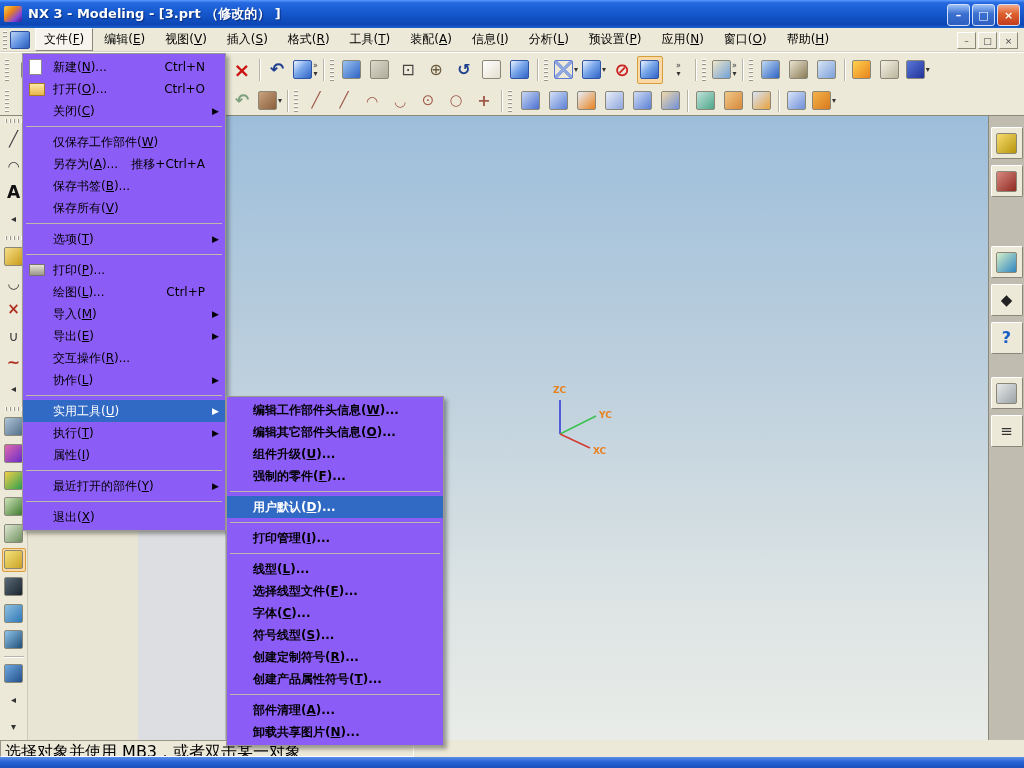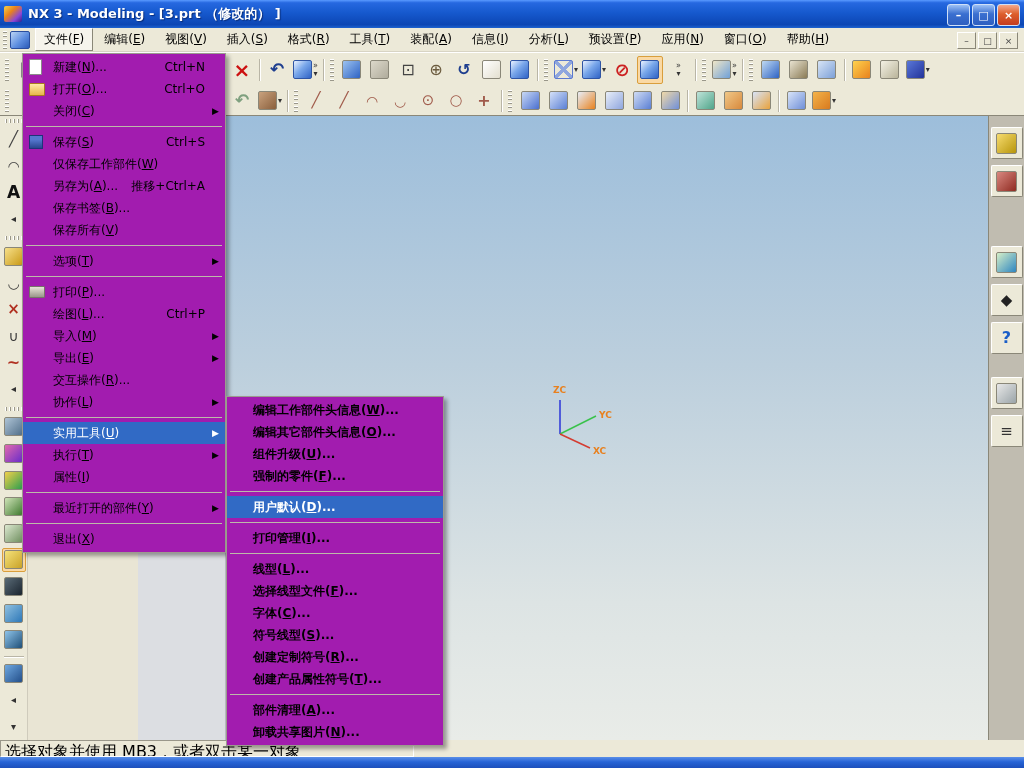--- a/index.html
+++ b/index.html
@@ -71,21 +71,21 @@
     border-color:#fff #8a8778 #8a8778 #fff;margin:3px 0;border-radius:2px;}
   .right-strip .sw{width:19px;height:19px;}
   
   .statusbar{position:absolute;left:0;top:740px;width:1024px;height:17px;background:#ECE9D8;z-index:10;}
   .statuscell{position:absolute;left:0;top:0;width:414px;height:17px;box-sizing:border-box;
     border:1px solid;border-color:#9a978a #fff #fff #9a978a;padding:1px 4px;font-size:16px;
     white-space:nowrap;overflow:hidden;}
   .bottom-strip{position:absolute;left:0;top:757px;width:1024px;height:11px;z-index:60;
     background:linear-gradient(180deg,#5A8FE8 0%,#2663D6 45%,#1C4FBB 100%);}
   
-  .popup{position:absolute;background:#a21caf;border:1px solid #9C9A8E;
+  .popup{position:absolute;background:#8b5cf6;border:1px solid #9C9A8E;
     box-shadow:3px 3px 4px rgba(0,0,0,0.35);z-index:40;padding:2px 0;box-sizing:border-box;}
   #file-menu{left:22px;top:53px;width:204px;}
   #utilities-submenu{left:226px;top:396px;width:218px;z-index:45;font-weight:bold;}
   .mrow{position:relative;height:22px;display:flex;align-items:center;
     padding:0 20px 0 30px;white-space:nowrap;}
   #utilities-submenu .mrow{padding:0 16px 0 26px;}
   .mrow .ml u{text-decoration:underline;}
   .mrow .ms{margin-left:auto;padding-left:10px;}
   .mrow .ma{position:absolute;right:6px;font-size:9px;}
   .mrow.hl{background:#316AC5;color:#fff;}
@@ -441,25 +441,20 @@
         <span class="mi folder"></span>
         <span class="ml">打开(<u>O</u>)...</span>
         <span class="ms">Ctrl+O</span>
       </div>
       <div class="mrow">
         <span class="ml">关闭(<u>C</u>)</span>
         <span class="ma">▶</span>
       </div>
       <div class="msep"></div>
       <div class="mrow">
-        <span class="mi floppy"></span>
-        <span class="ml">保存(<u>S</u>)</span>
-        <span class="ms">Ctrl+S</span>
-      </div>
-      <div class="mrow">
         <span class="ml">仅保存工作部件(<u>W</u>)</span>
       </div>
       <div class="mrow">
         <span class="ml">另存为(<u>A</u>)...</span>
         <span class="ms">推移+Ctrl+A</span>
       </div>
       <div class="mrow">
         <span class="ml">保存书签(<u>B</u>)...</span>
       </div>
       <div class="mrow">

